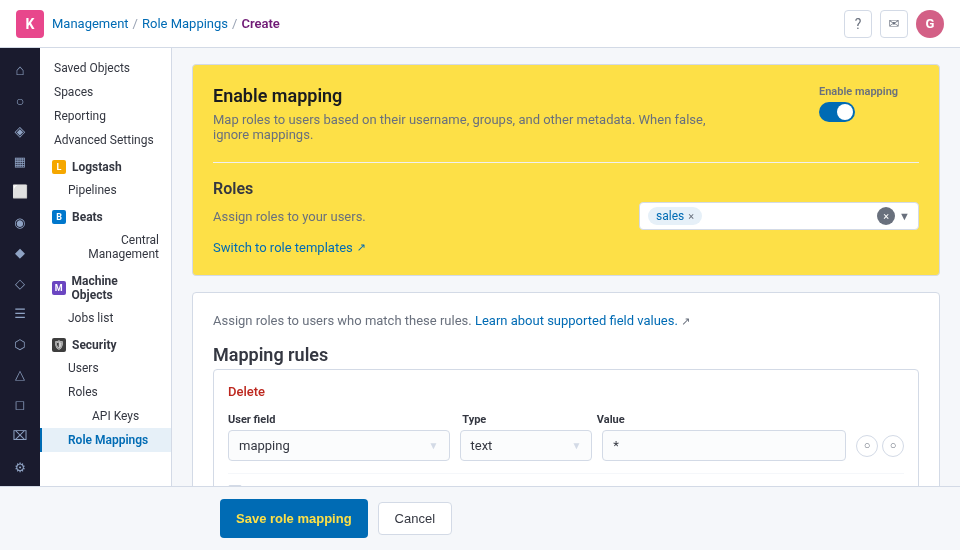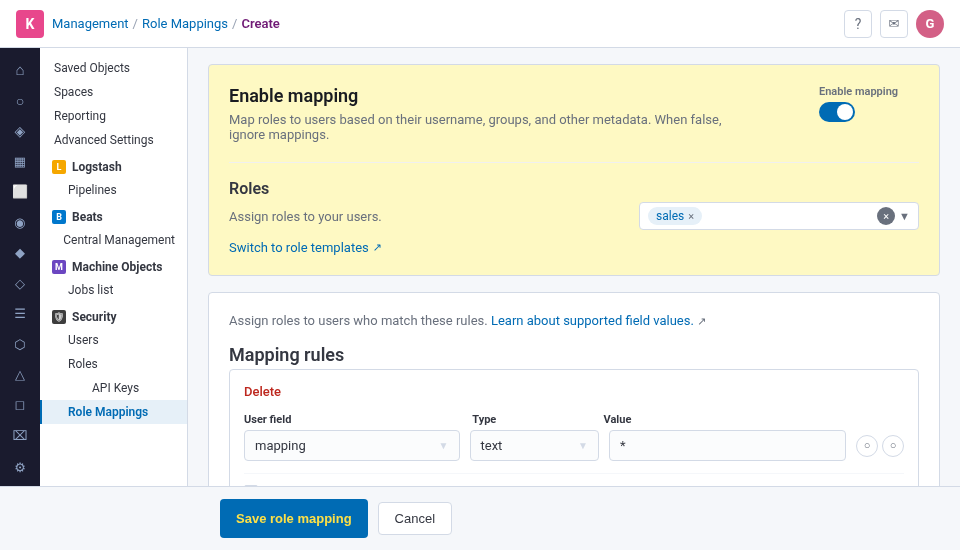--- a/index.html
+++ b/index.html
@@ -37,21 +37,21 @@
     <div style="width:32px;height:32px;display:flex;align-items:center;justify-content:center;border-radius:4px;color:#8fa3c4;cursor:pointer;font-size:13px;">◇</div>
     <div style="width:32px;height:32px;display:flex;align-items:center;justify-content:center;border-radius:4px;color:#8fa3c4;cursor:pointer;font-size:13px;">☰</div>
     <div style="width:32px;height:32px;display:flex;align-items:center;justify-content:center;border-radius:4px;color:#8fa3c4;cursor:pointer;font-size:13px;">⬡</div>
     <div style="width:32px;height:32px;display:flex;align-items:center;justify-content:center;border-radius:4px;color:#8fa3c4;cursor:pointer;font-size:13px;">△</div>
     <div style="width:32px;height:32px;display:flex;align-items:center;justify-content:center;border-radius:4px;color:#8fa3c4;cursor:pointer;font-size:13px;">◻</div>
     <div style="width:32px;height:32px;display:flex;align-items:center;justify-content:center;border-radius:4px;color:#8fa3c4;cursor:pointer;font-size:13px;">⌧</div>
     <div style="margin-top:auto;"></div>
     <div style="width:32px;height:32px;display:flex;align-items:center;justify-content:center;border-radius:4px;color:#8fa3c4;cursor:pointer;font-size:13px;margin-bottom:4px;">⚙</div>
   </div>
 
-  <div style="width:148px;background:#fff;border-right:1px solid #d3dae6;overflow-y:auto;flex-shrink:0;padding:8px 0;">
+  <div style="width:132px;background:#fff;border-right:1px solid #d3dae6;overflow-y:auto;flex-shrink:0;padding:8px 0;">
     <div style="padding:5px 12px;color:#343741;cursor:pointer;font-size:12px;border-left:2px solid transparent;">Saved Objects</div>
     <div style="padding:5px 12px;color:#343741;cursor:pointer;font-size:12px;border-left:2px solid transparent;">Spaces</div>
     <div style="padding:5px 12px;color:#343741;cursor:pointer;font-size:12px;border-left:2px solid transparent;">Reporting</div>
     <div style="padding:5px 12px;color:#343741;cursor:pointer;font-size:12px;border-left:2px solid transparent;">Advanced Settings</div>
 
     <div style="display:flex;align-items:center;gap:6px;padding:8px 12px 4px;font-weight:700;font-size:12px;color:#343741;cursor:pointer;">
       <div style="width:14px;height:14px;border-radius:2px;background:#f5a700;display:flex;align-items:center;justify-content:center;font-size:9px;font-weight:bold;color:#fff;">L</div>
       <span>Logstash</span>
     </div>
     <div style="padding:5px 12px 5px 26px;color:#343741;cursor:pointer;font-size:12px;border-left:2px solid transparent;">Pipelines</div>
@@ -73,21 +73,21 @@
       <span>Security</span>
     </div>
     <div style="padding:5px 12px 5px 26px;color:#343741;cursor:pointer;font-size:12px;border-left:2px solid transparent;">Users</div>
     <div style="padding:5px 12px 5px 26px;color:#343741;cursor:pointer;font-size:12px;border-left:2px solid transparent;">Roles</div>
     <div style="padding:5px 12px 5px 26px;color:#343741;cursor:pointer;font-size:12px;border-left:2px solid transparent;margin-left:24px;">API Keys</div>
     <div style="padding:5px 12px 5px 26px;color:#006bb4;cursor:pointer;font-size:12px;border-left:2px solid #006bb4;font-weight:600;background:#e6f0f8;">Role Mappings</div>
   </div>
 
   <div style="flex:1;overflow-y:auto;padding:16px 20px;background:#f5f7fa;">
 
-    <div style="background:#fef9c3;border:1px solid #d3dae6;border-radius:4px;padding:20px;margin-bottom:16px;">
+    <div style="background:#fde047;border:1px solid #d3dae6;border-radius:4px;padding:20px;margin-bottom:16px;">
       <div style="display:flex;align-items:flex-start;justify-content:space-between;">
         <div>
           <div style="font-size:18px;font-weight:600;margin-bottom:6px;color:#1a1c21;">Enable mapping</div>
           <div style="color:#69707d;font-size:13px;max-width:520px;">Map roles to users based on their username, groups, and other metadata. When false, ignore mappings.</div>
         </div>
         <div style="display:flex;flex-direction:column;align-items:flex-start;gap:4px;min-width:100px;">
           <div style="font-size:11px;color:#69707d;font-weight:600;">Enable mapping</div>
           <div style="width:36px;height:20px;background:#006bb4;border-radius:10px;position:relative;cursor:pointer;">
             <div style="width:16px;height:16px;background:#fff;border-radius:50%;position:absolute;top:2px;left:18px;"></div>
           </div>

